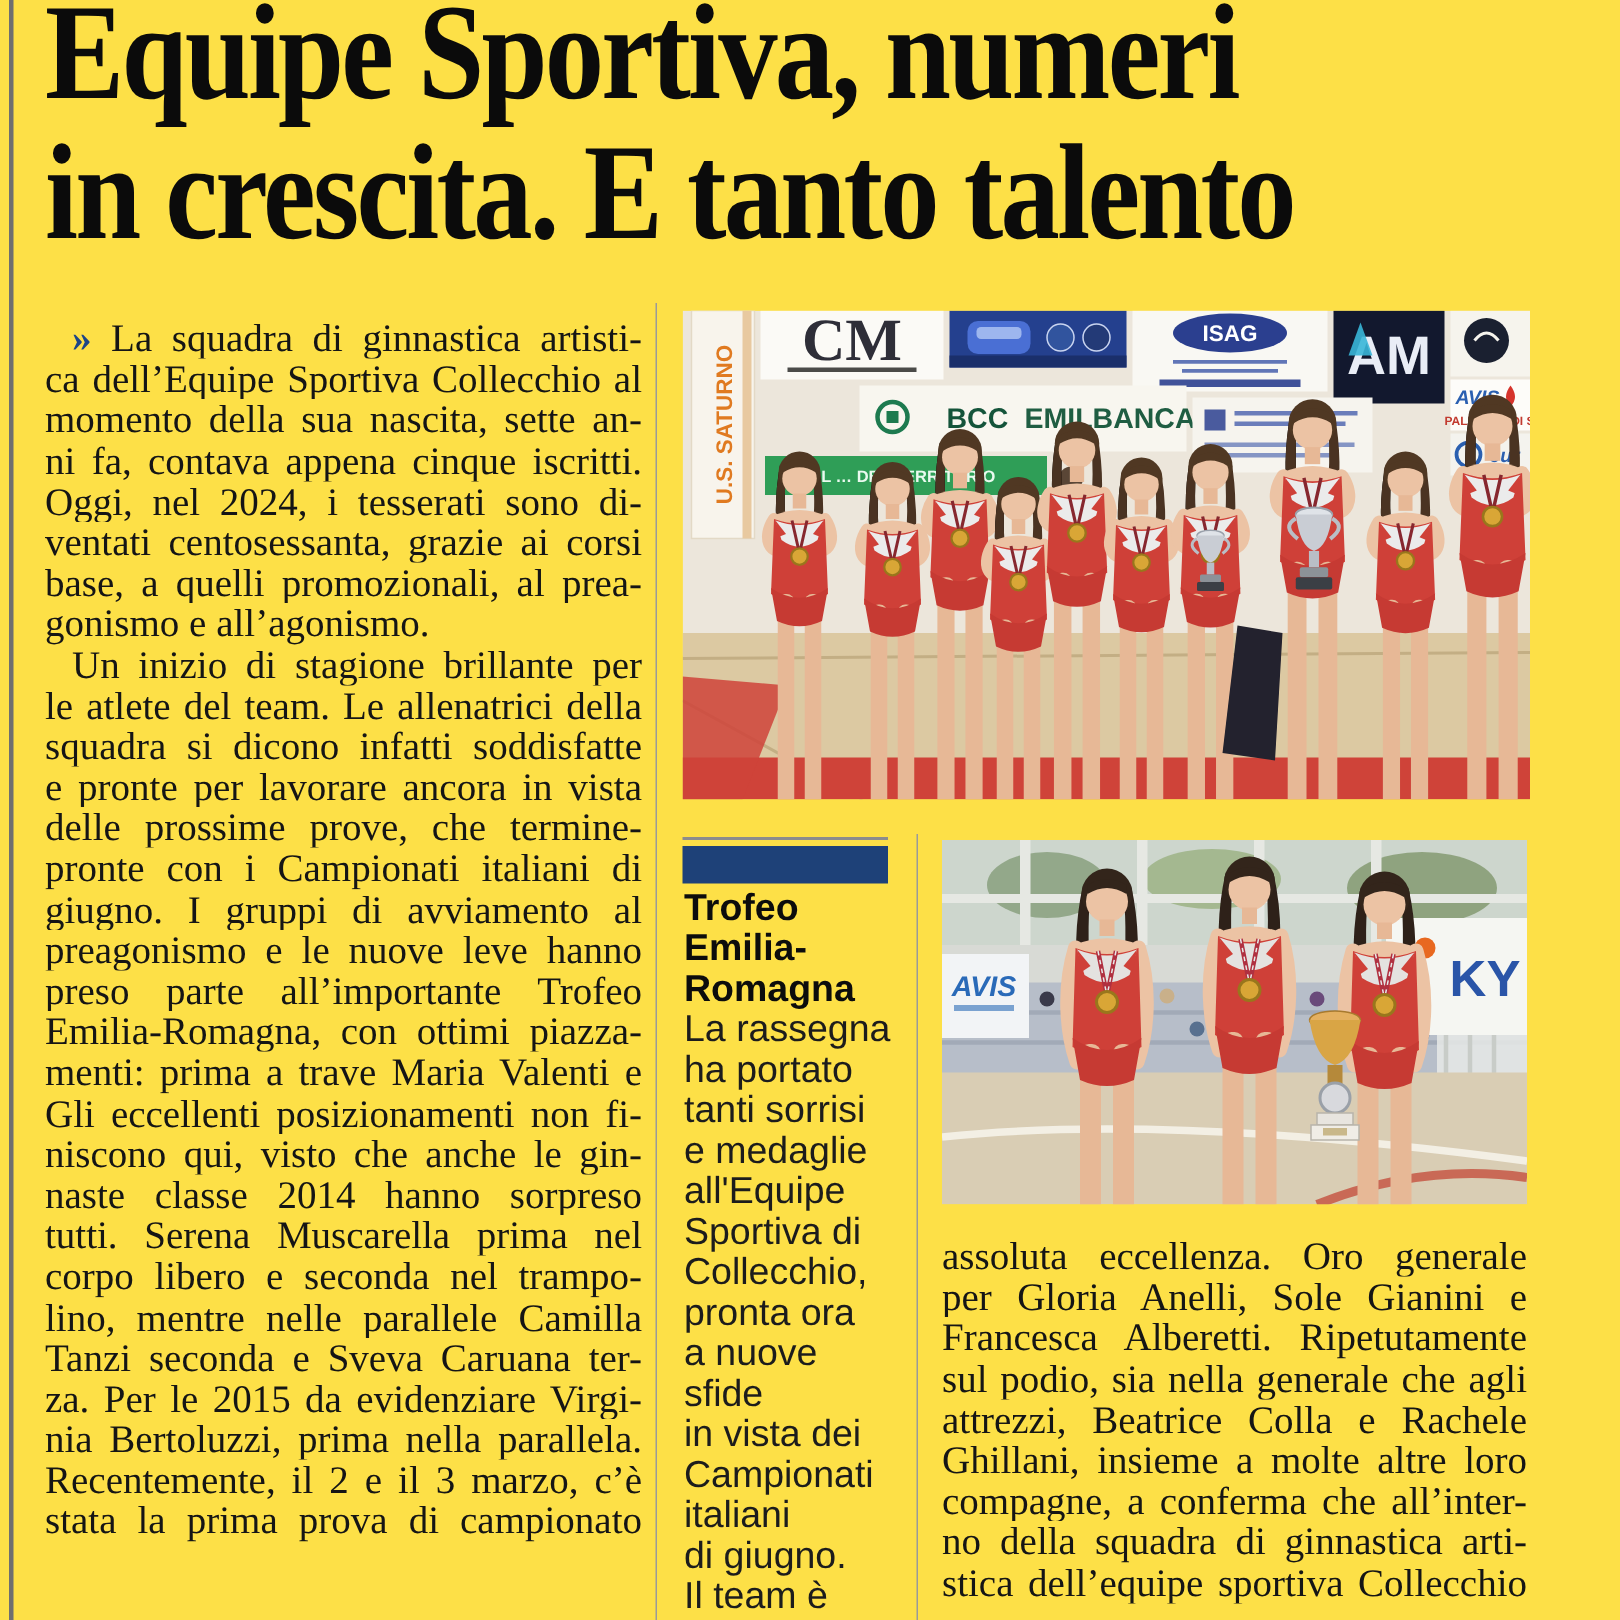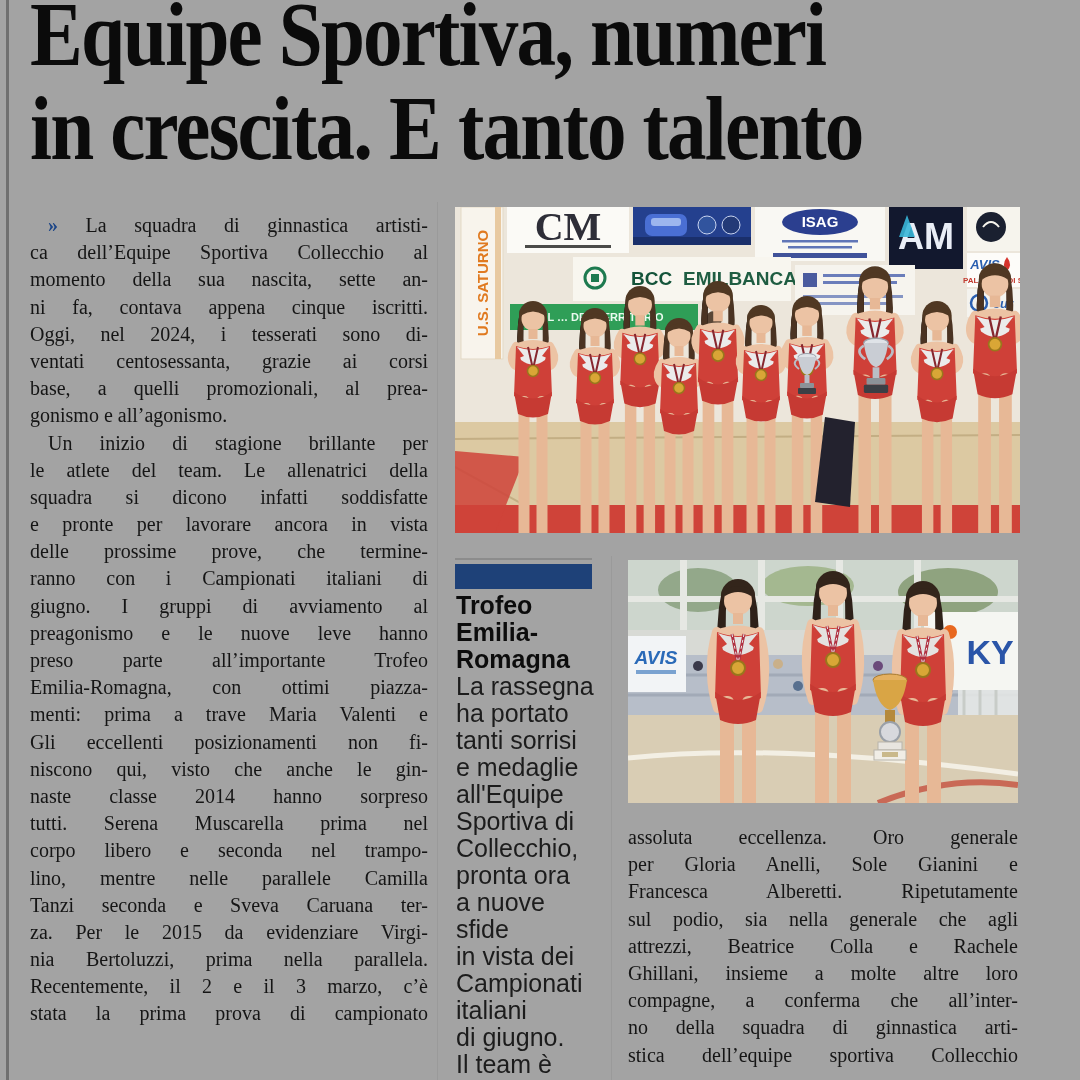--- a/index.html
+++ b/index.html
@@ -1,32 +1,32 @@
 <!DOCTYPE html>
 <html lang="it"><head>
 <meta charset="utf-8">
 <style>
   html,body{margin:0;padding:0;background:#e9e9e9;}
   .page{
     position:relative;width:1080px;height:1080px;margin:0 auto;
-    background:#a3a3a3;overflow:hidden;
+    background:#fde047;overflow:hidden;
     font-family:"Liberation Serif", serif;color:#161616;
   }
   .page-edge{position:absolute;left:6px;top:0;width:3px;height:1080px;background:#6f6f6f;}
   
   .headline{
     position:absolute;left:30px;top:-12px;width:1120px;
     font-family:"Liberation Serif", serif;font-weight:700;color:#0b0b0b;
     font-size:86px;line-height:88px;letter-spacing:-2px;
     transform:scale(0.92,1.06);transform-origin:0 0;white-space:nowrap;
   }
   
   .col{position:absolute;}
   .bl{
-    font-size:20px;line-height:27.2px;height:27.2px;overflow:hidden;
+    font-size:26px;line-height:27.2px;height:27.2px;overflow:hidden;
     text-align:justify;text-align-last:justify;color:#151515;
   }
   .bl.end{text-align-last:left;}
   .bl.indent,.bl.lead{padding-left:18px;}
   .q{color:#1c4587;font-weight:700;}
   
   .vrule{position:absolute;width:1px;background:#9a9a9a;}
   
   .cap-rule{position:absolute;left:455px;top:558px;width:137px;height:2px;background:#8c8c8c;}
   .cap-bar{position:absolute;left:455px;top:564px;width:137px;height:25px;}
@@ -58,21 +58,21 @@
       <div class="bl">ni fa, contava appena cinque iscritti.</div>
       <div class="bl">Oggi, nel 2024, i tesserati sono di-</div>
       <div class="bl">ventati centosessanta, grazie ai corsi</div>
       <div class="bl">base, a quelli promozionali, al prea-</div>
       <div class="bl end">gonismo e all’agonismo.</div>
       <div class="bl indent">Un inizio di stagione brillante per</div>
       <div class="bl">le atlete del team. Le allenatrici della</div>
       <div class="bl">squadra si dicono infatti soddisfatte</div>
       <div class="bl">e pronte per lavorare ancora in vista</div>
       <div class="bl">delle prossime prove, che termine-</div>
-      <div class="bl">ranno con i Campionati italiani di</div>
+      <div class="bl">pronte con i Campionati italiani di</div>
       <div class="bl">giugno. I gruppi di avviamento al</div>
       <div class="bl">preagonismo e le nuove leve hanno</div>
       <div class="bl">preso parte all’importante Trofeo</div>
       <div class="bl">Emilia-Romagna, con ottimi piazza-</div>
       <div class="bl">menti: prima a trave Maria Valenti e</div>
       <div class="bl">Gli eccellenti posizionamenti non fi-</div>
       <div class="bl">niscono qui, visto che anche le gin-</div>
       <div class="bl">naste classe 2014 hanno sorpreso</div>
       <div class="bl">tutti. Serena Muscarella prima nel</div>
       <div class="bl">corpo libero e seconda nel trampo-</div>

